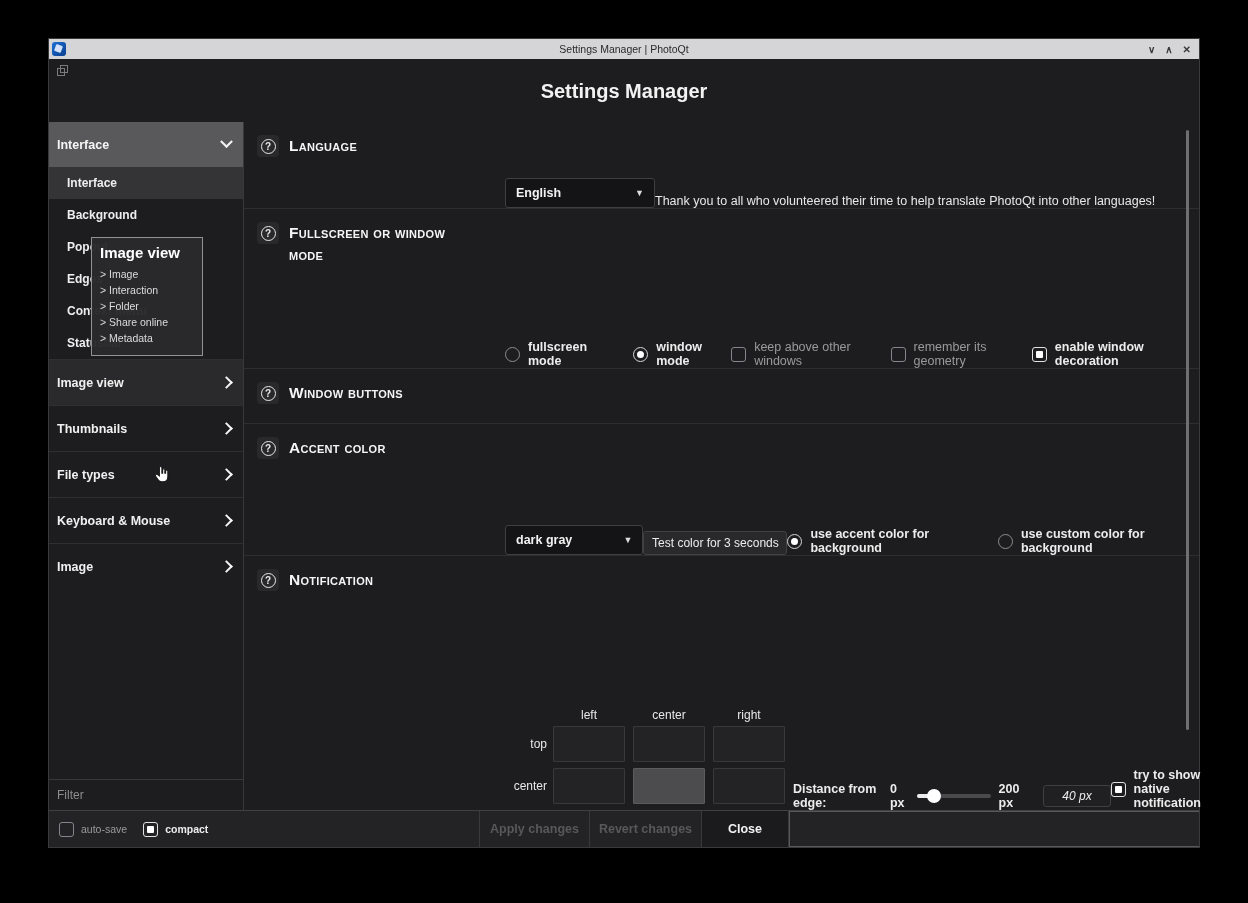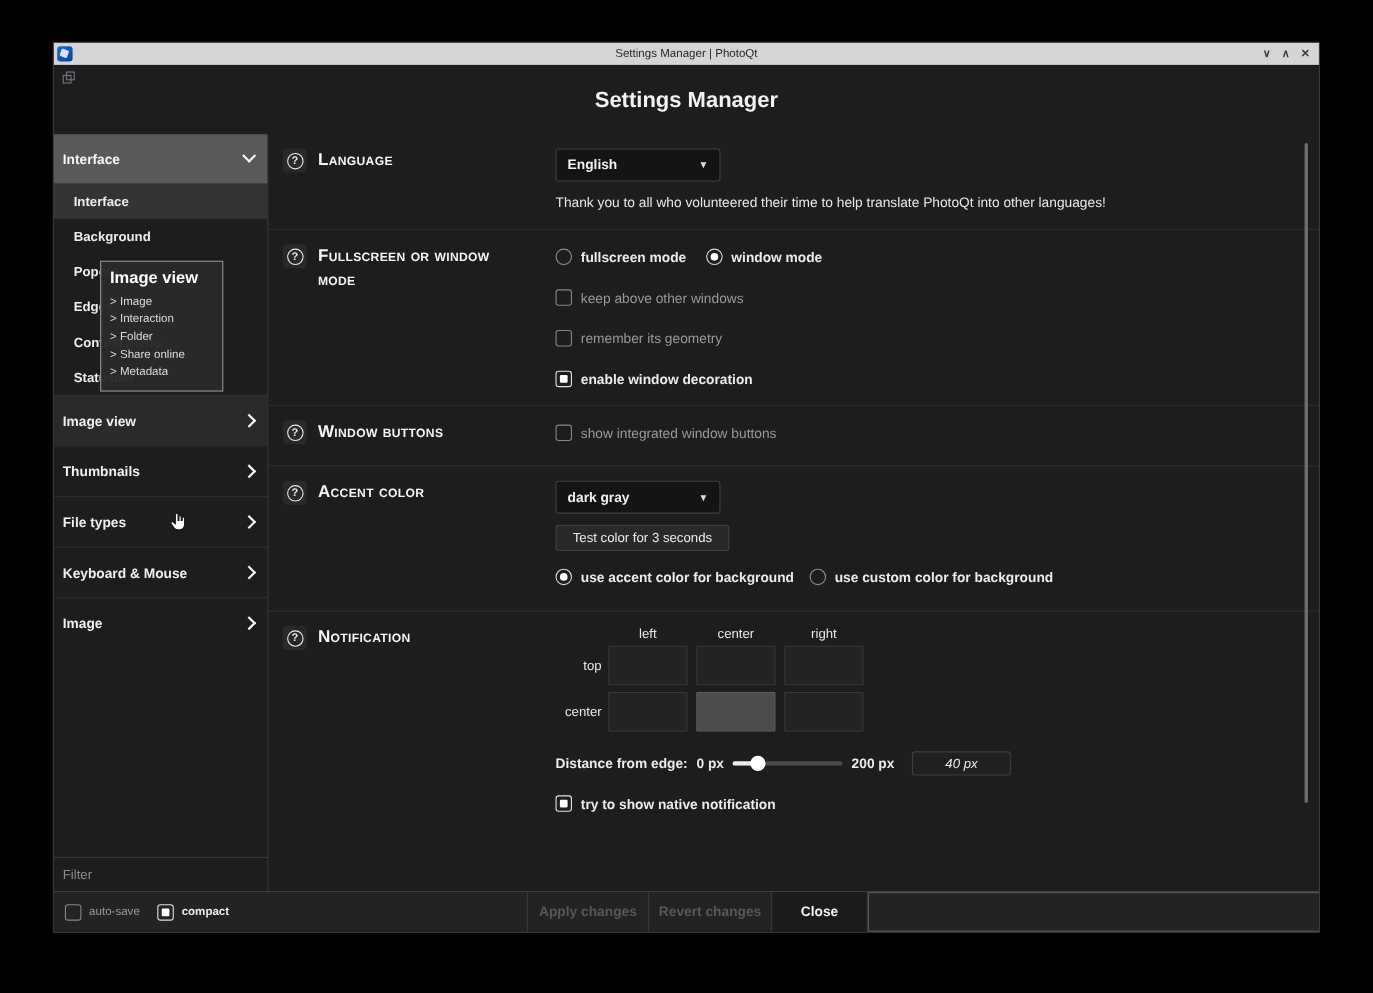--- a/index.html
+++ b/index.html
@@ -67,21 +67,21 @@
   .section { display:flex; border-top:1px solid #2e2e30; padding:13px 0 0 13px; flex:none; }
   .section:first-child { border-top:none; }
   .sec-head { width:248px; flex:none; display:flex; gap:10px; align-items:flex-start; }
   .help-icon { width:22px; height:22px; background:#29292b; border-radius:4px; flex:none;
                display:flex; align-items:center; justify-content:center; }
   .help-icon i { width:15px; height:15px; border:1.5px solid #e9e9e9; border-radius:50%;
                  font-style:normal; color:#e9e9e9; font-size:10px; font-weight:bold;
                  display:flex; align-items:center; justify-content:center; }
   .sec-title { color:#f5f5f5; font-weight:bold; font-size:15.5px; font-variant:small-caps;
                letter-spacing:.3px; line-height:1.45; padding-right:30px; }
-  .controls { flex:1; display:flex; flex-direction:column; font-size:12.5px; color:#ececec; }
+  .controls { flex:1; display:flex; flex-direction:row; font-size:12.5px; color:#ececec;align-items:flex-end; }
 
   .dropdown { width:150px; height:30px; background:#141416; border:1px solid #3f3f41;
               border-radius:3px; display:flex; align-items:center; padding:0 10px; }
   .dropdown .dd-label { font-weight:bold; font-size:12.5px; color:#f2f2f2; }
   .dropdown .dd-caret { margin-left:auto; font-size:9px; color:#dcdcdc; }
 
   .note { margin-top:12px; font-size:12.5px; color:#e8e8e8; }
 
   .ctl-row { display:flex; align-items:center; gap:8px; min-height:23px; }
   .gap14 { margin-top:14px; }
@@ -282,26 +282,20 @@
           </div>
         </div>
       </div>
 
       <div class="section" style="height:55px;">
         <div class="sec-head">
           <span class="help-icon">
             <i>?</i>
             </span>
           <span class="sec-title">Window buttons</span>
-        </div>
-        <div class="controls">
-          <div class="ctl-row">
-            <span class="checkbox"></span>
-            <span class="lbl-dim">show integrated window buttons</span>
-          </div>
         </div>
       </div>
 
       <div class="section" style="height:132px;">
         <div class="sec-head">
           <span class="help-icon">
             <i>?</i>
             </span>
           <span class="sec-title">Accent color</span>
         </div>

